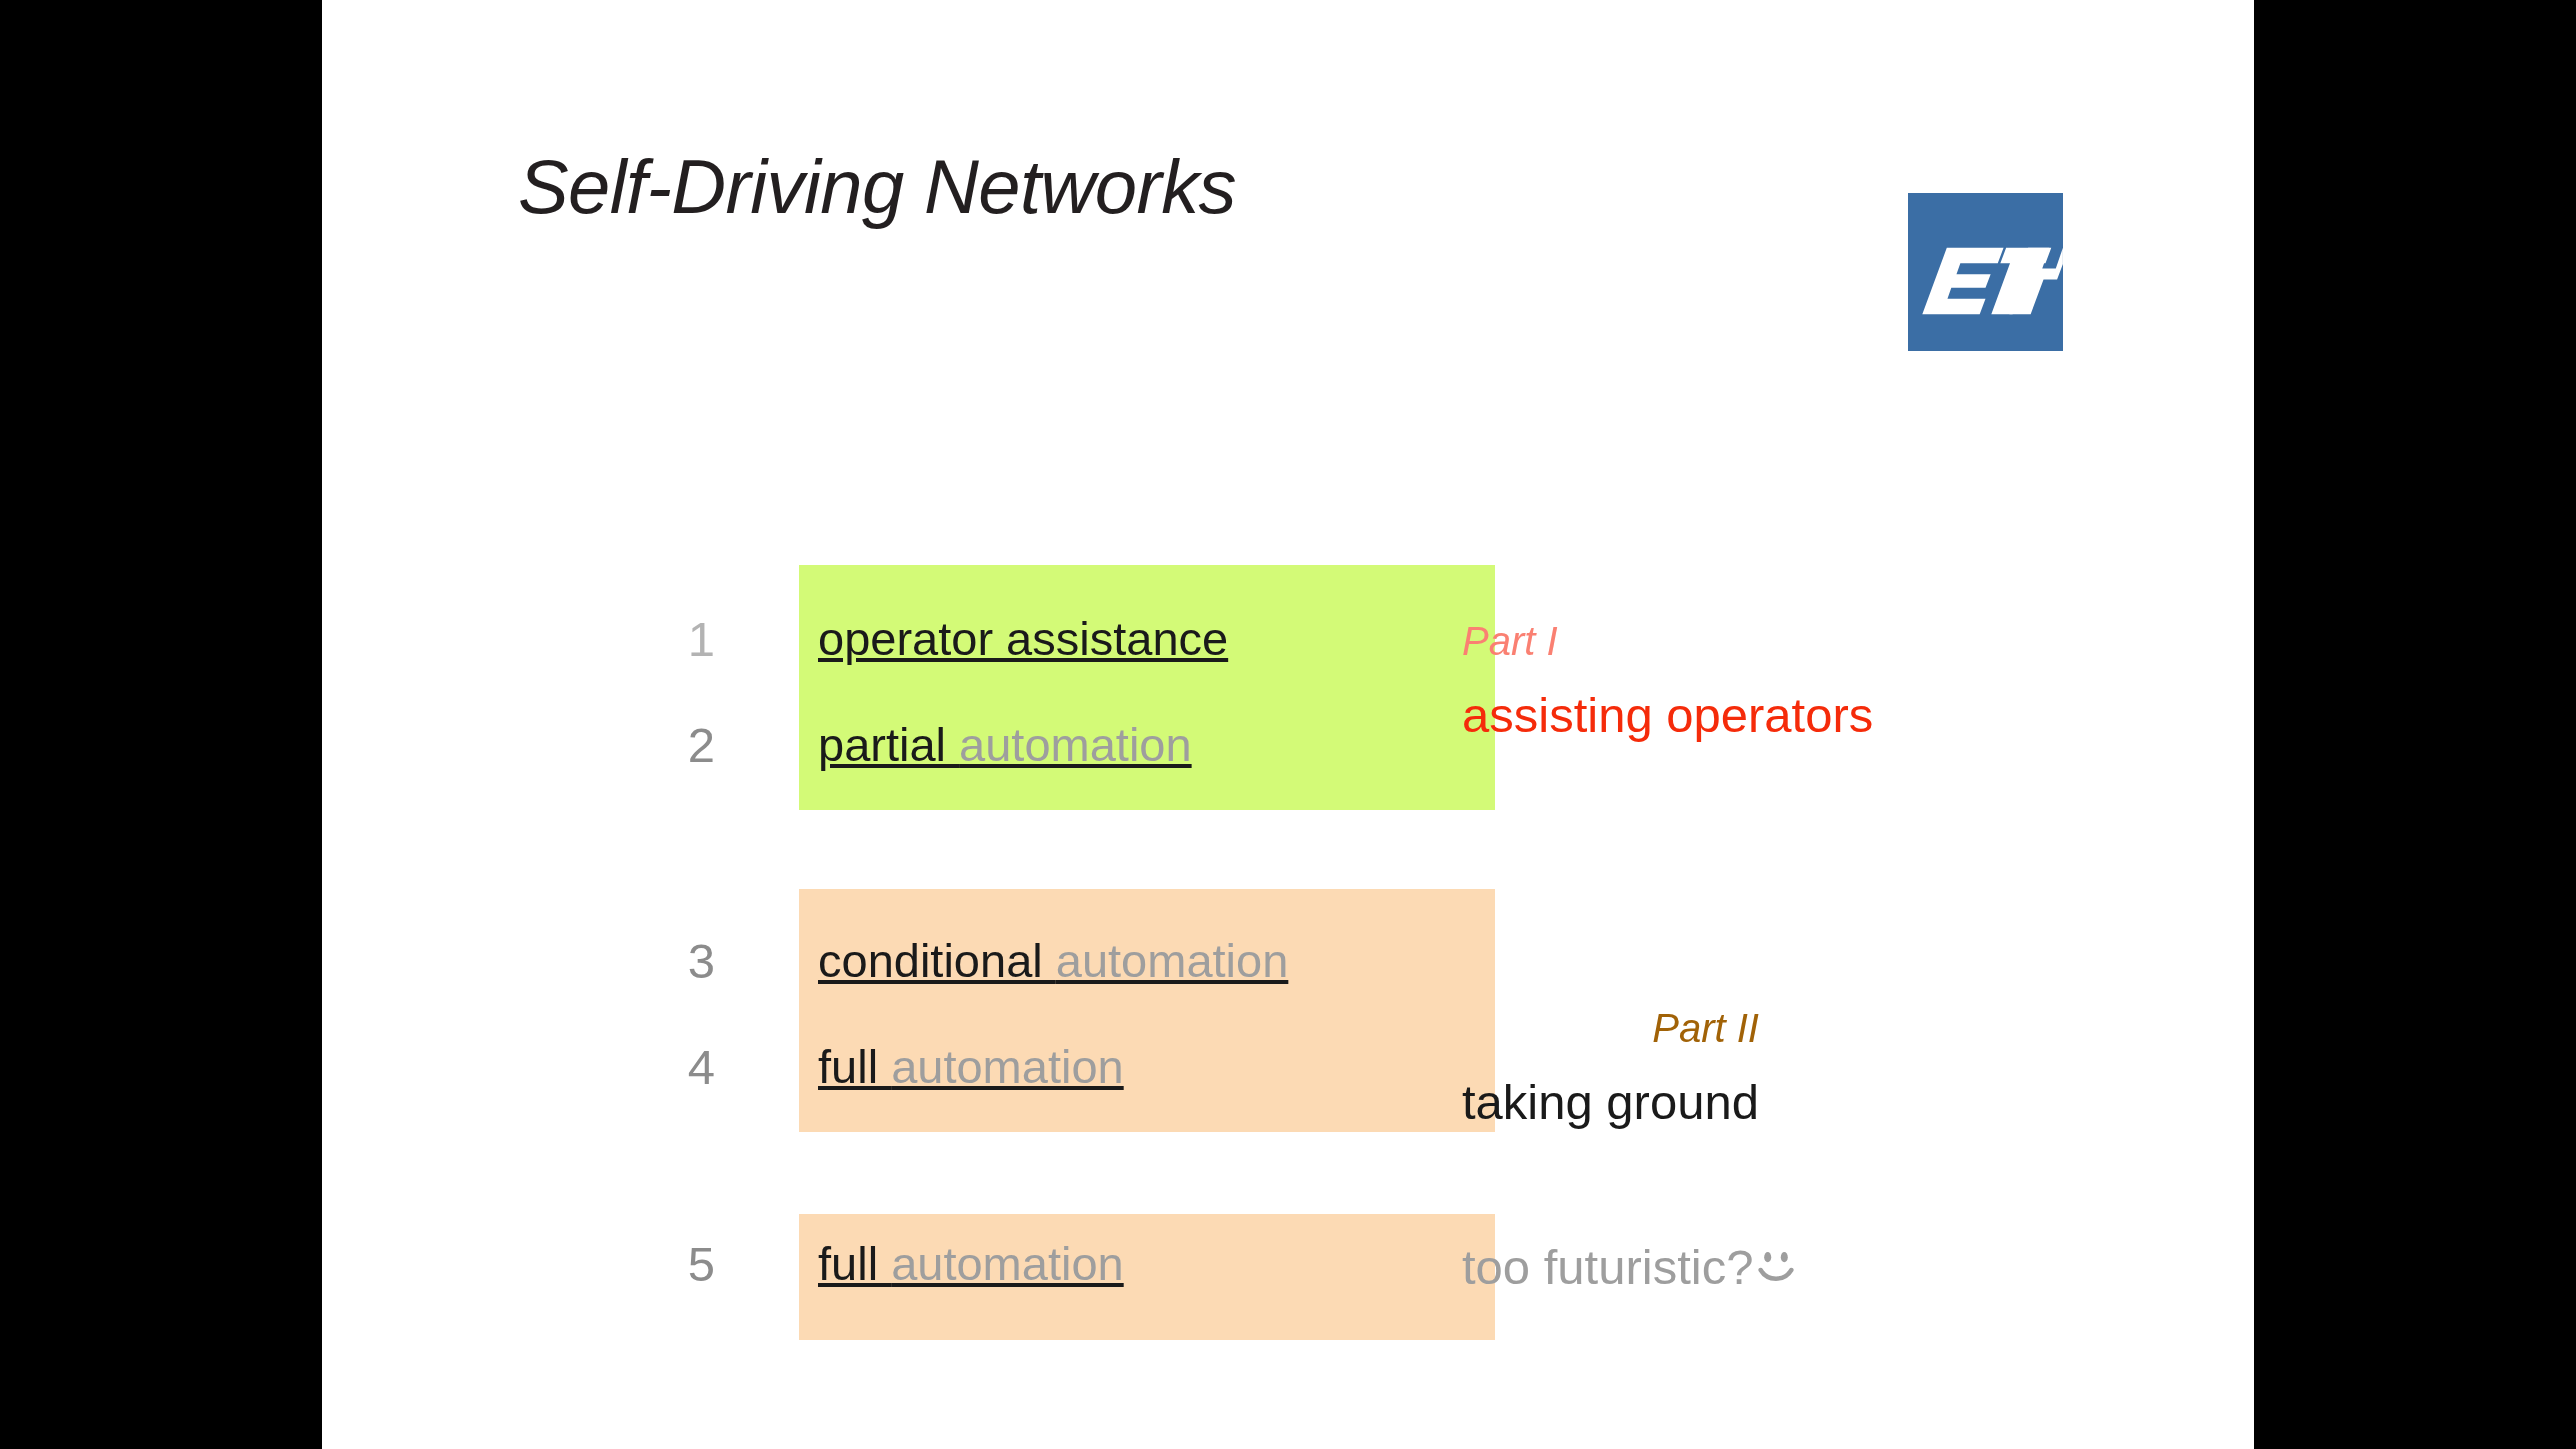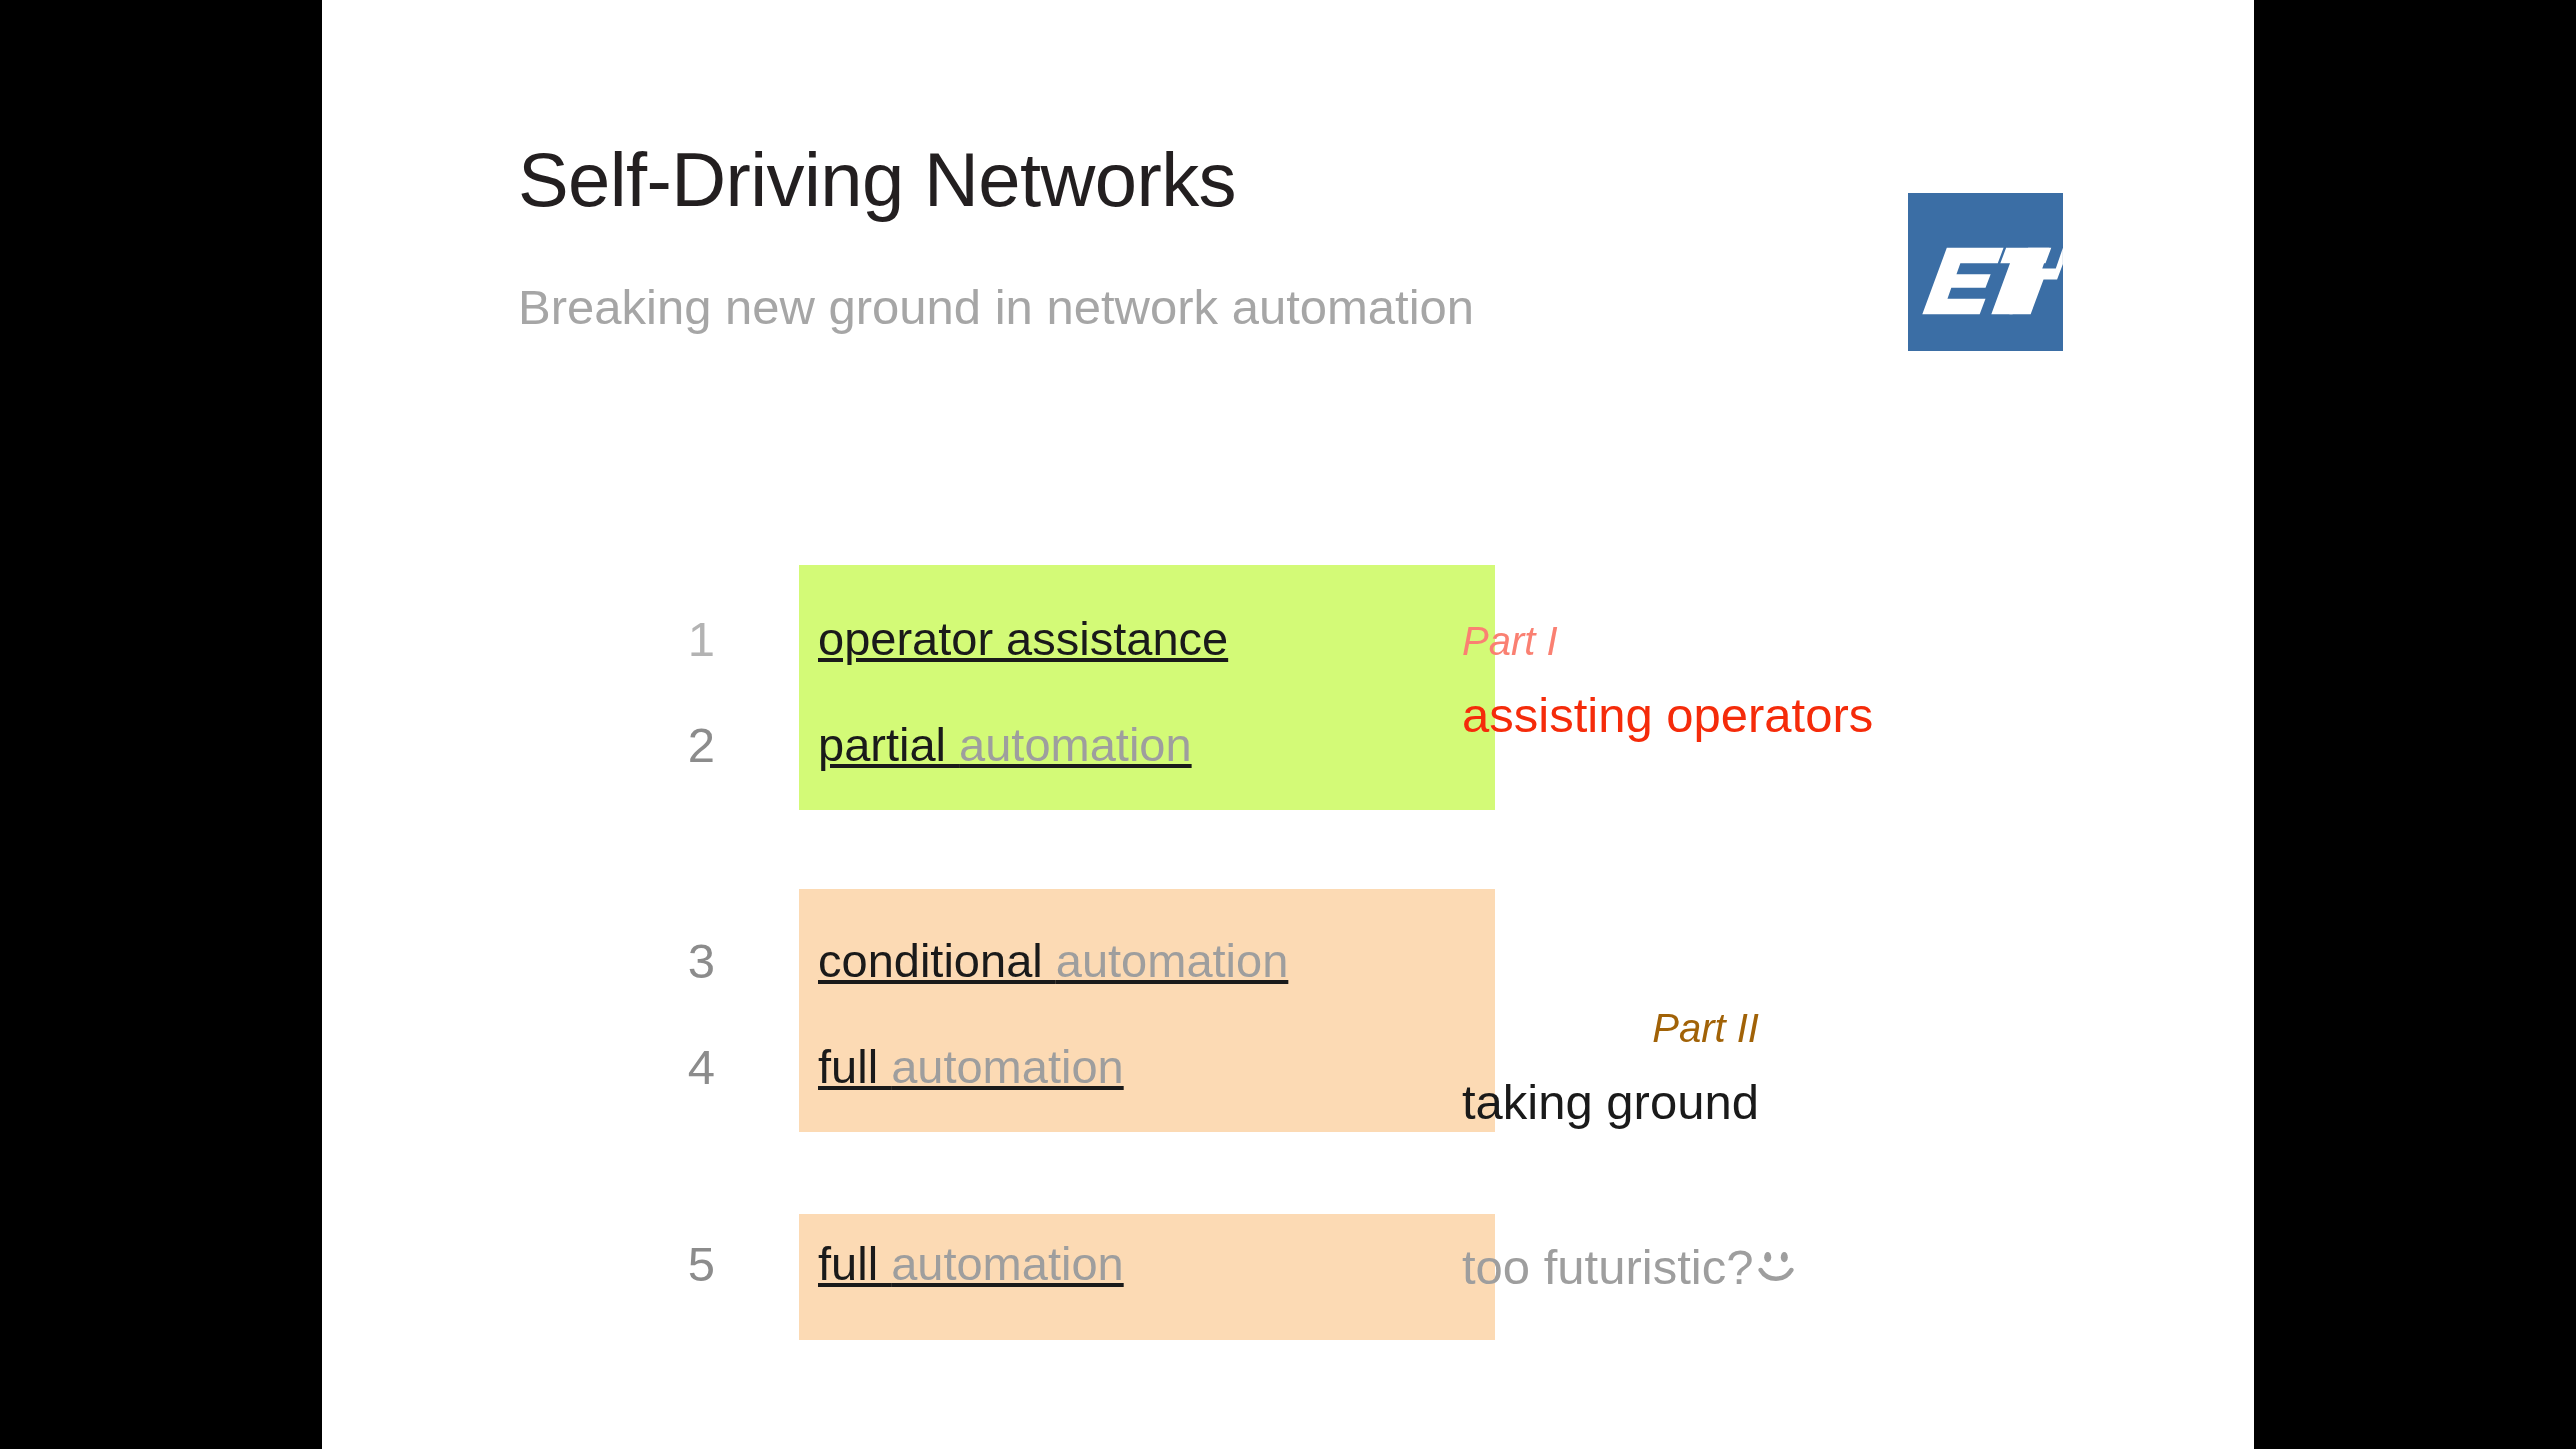--- a/index.html
+++ b/index.html
@@ -28,26 +28,27 @@
     width: 1932px;
     height: 1449px;
     background: #ffffff;
     overflow: hidden;
   }
 
   
   .slide-title {
     position: absolute;
     left: 196px;
-    top: 142px;
+    top: 149px;
     font-size: 76px;
     line-height: 1.0;
     letter-spacing: -0.6px;
     color: #231f20;
     white-space: nowrap;
+    font-style: italic;
   }
   .slide-subtitle {
     position: absolute;
     left: 196px;
     top: 283px;
     font-size: 49px;
     line-height: 1.0;
     color: #a6a6a6;
     white-space: nowrap;
   }
@@ -153,21 +154,20 @@
   .smiley svg { display: block; width: 46px; height: 46px; }
 </style>
 </head>
 <body>
 
 <div id="stage">
   <div id="slide">
 
     <div class="slide-title">Self-Driving Networks</div>
 
-    <div class="slide-subtitle">Breaking new ground in network automation</div>
 
     <div class="eth-logo">
       <svg viewBox="0 0 240 245" xmlns="http://www.w3.org/2000/svg" aria-hidden="true">
         <g fill="#ffffff">
 
           <polygon points="36,150 60,85 148,85 139,109 81,109 75,126 128,126 120,147 67,147 61,164 120,164 111,188 22,188"></polygon>
 
           <polygon points="152,85 222,85 213,109 191,109 162,188 129,188 158,109 143,109"></polygon>
 
           <polygon points="186,85 219,85 208,117 229,117 240,85 240,85 240,110 231,134 210,134 190,188 157,188 177,134 177,134 186,110"></polygon>

